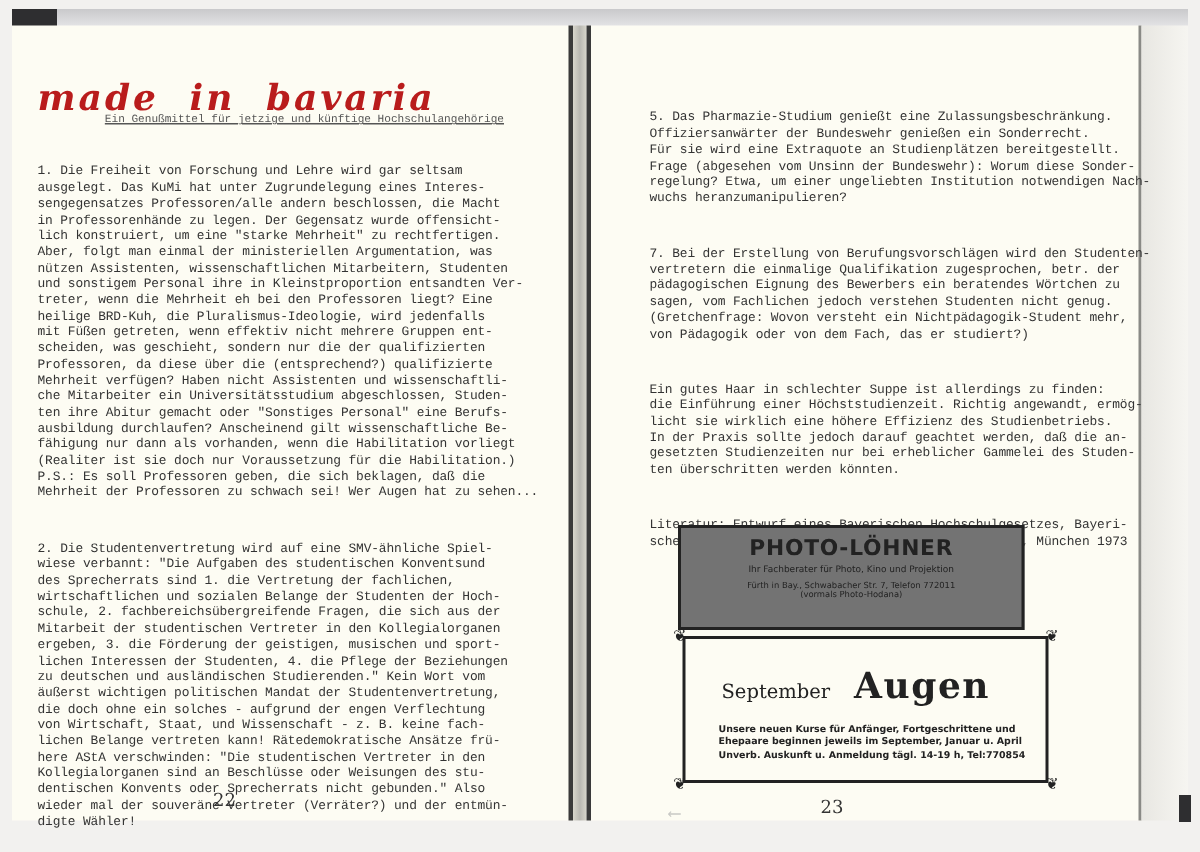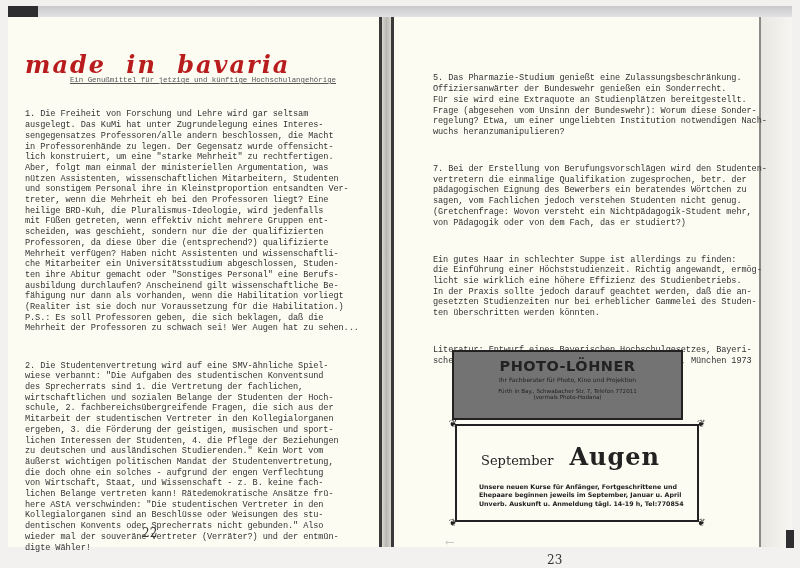--- a/index.html
+++ b/index.html
@@ -178,13 +178,13 @@
     <span class="pre">September</span><span class="big">Augen</span>
   </div>
   <div class="streng-body">
     <div>Unsere neuen Kurse für Anfänger, Fortgeschrittene und</div>
     <div>Ehepaare beginnen jeweils im September, Januar u. April</div>
     <div>Unverb. Auskunft u. Anmeldung tägl. 14-19 h, Tel:770854</div>
   </div>
 </div>
 
 <div class="arrow-faint">⟵</div>
-<div class="page-num" style="left:547px; top:553px;">23</div>
+<div class="page-num" style="left:547px; top:531px;">23</div>
 
 </body></html>

